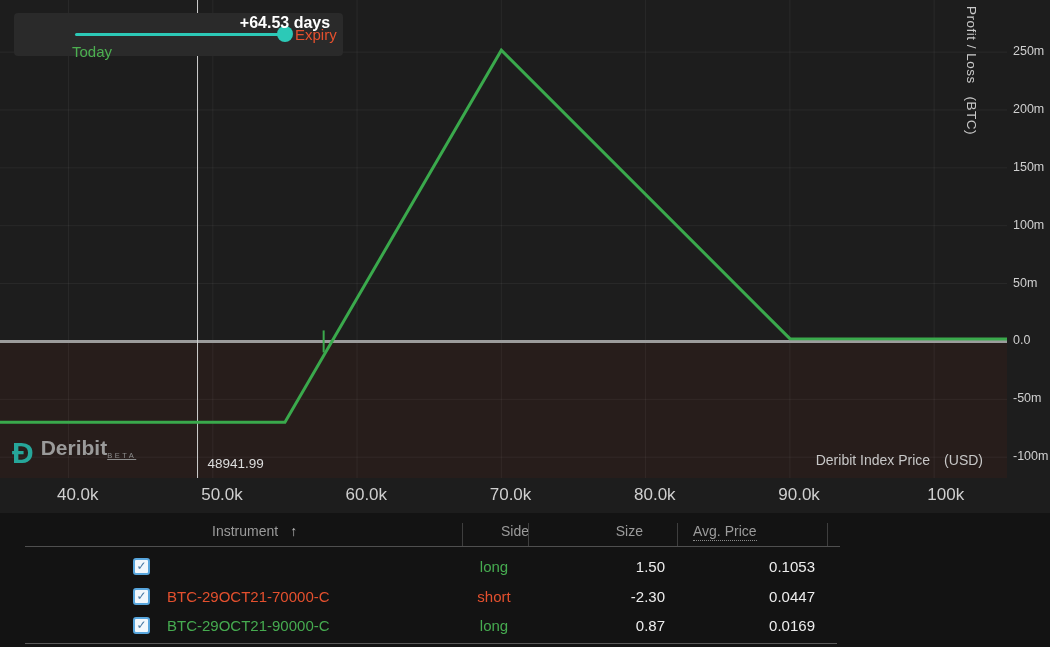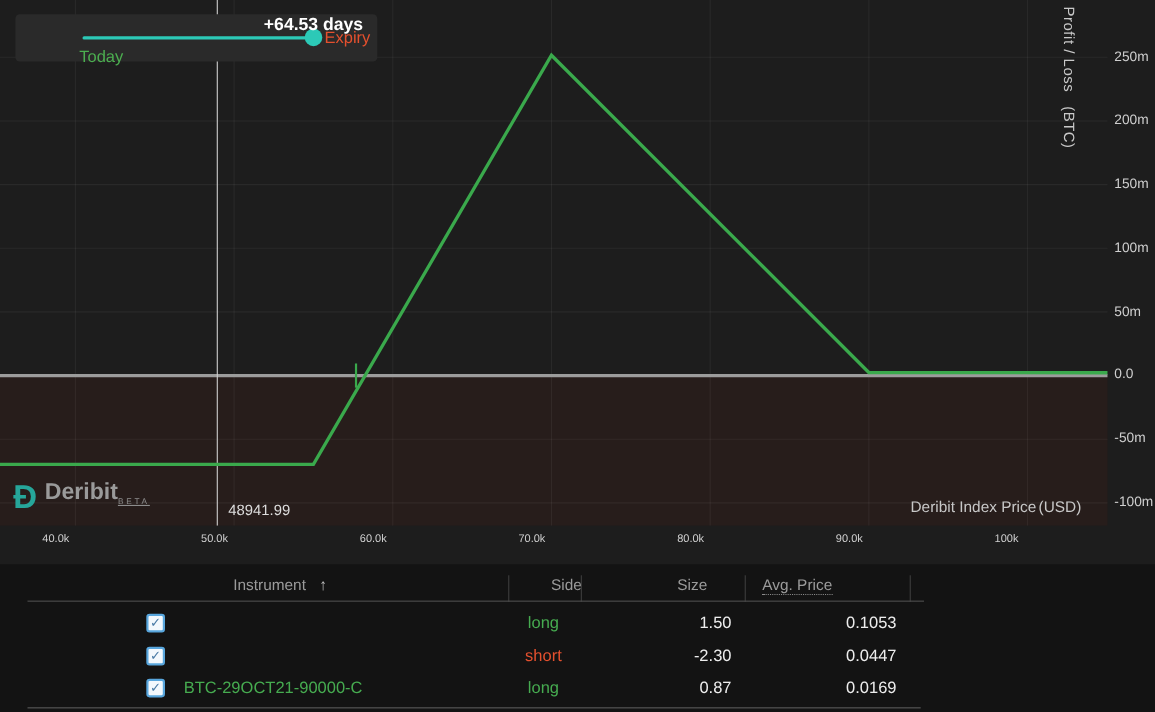--- a/index.html
+++ b/index.html
@@ -8,39 +8,39 @@
     position:relative; width:1050px; height:647px; overflow:hidden;
     background:#131313; font-family:"Liberation Sans", sans-serif;
   }
   
   .chart-area {
     position:absolute; left:0; top:0; width:1050px; height:513px;
     background:#1d1d1d;
   }
   #chart-svg { position:absolute; left:0; top:0; }
   .x-tick {
-    position:absolute; top:485px; width:60px; text-align:left;
-    font-size:10px; color:#cfcfcf;
+    position:absolute; top:485px; width:60px; text-align:right;
+    font-size:17px; color:#cfcfcf;
   }
   .y-tick {
     position:absolute; left:1013px; width:36px;
     font-size:12.5px; color:#cfcfcf;
   }
   .y-axis-title {
     position:absolute; left:964px; top:6px;
     writing-mode:vertical-rl; white-space:pre;
     font-size:13.5px; color:#c9c9c9; letter-spacing:0.5px;
   }
   .current-price-label {
     position:absolute; top:456px; font-size:13.5px; color:#dcdcdc;
   }
   .x-axis-title {
     position:absolute; right:67px; top:452px; font-size:14px; color:#c7c7c7;
   }
-  .x-axis-title .unit { margin-left:2px; }
+  .x-axis-title .unit { margin-left:14px; }
   
   .slider-widget {
     position:absolute; left:14px; top:13px; width:329px; height:43px;
     background:#2a2a2a; border-radius:4px;
   }
   .today-label {
     position:absolute; left:11px; top:30px; font-size:15px; color:#4caf50;margin-left:47px;
   }
   .expiry-label {
     position:absolute; left:281px; top:13px; font-size:15px; color:#e4502e;
@@ -172,20 +172,21 @@
     <div class="header-line"></div>
 
     <div class="trow row-0">
       <span class="cb">✓</span>
       <span class="cell-side green">long</span>
       <span class="cell-size">1.50</span>
       <span class="cell-avg">0.1053</span>
     </div>
     <div class="trow row-1">
       <span class="cb">✓</span>
+      <span class="cell-instrument orange">BTC-29OCT21-70000-C</span>
       <span class="cell-side orange">short</span>
       <span class="cell-size">-2.30</span>
       <span class="cell-avg">0.0447</span>
     </div>
     <div class="trow row-2">
       <span class="cb">✓</span>
       <span class="cell-instrument green">BTC-29OCT21-90000-C</span>
       <span class="cell-side green">long</span>
       <span class="cell-size">0.87</span>
       <span class="cell-avg">0.0169</span>

